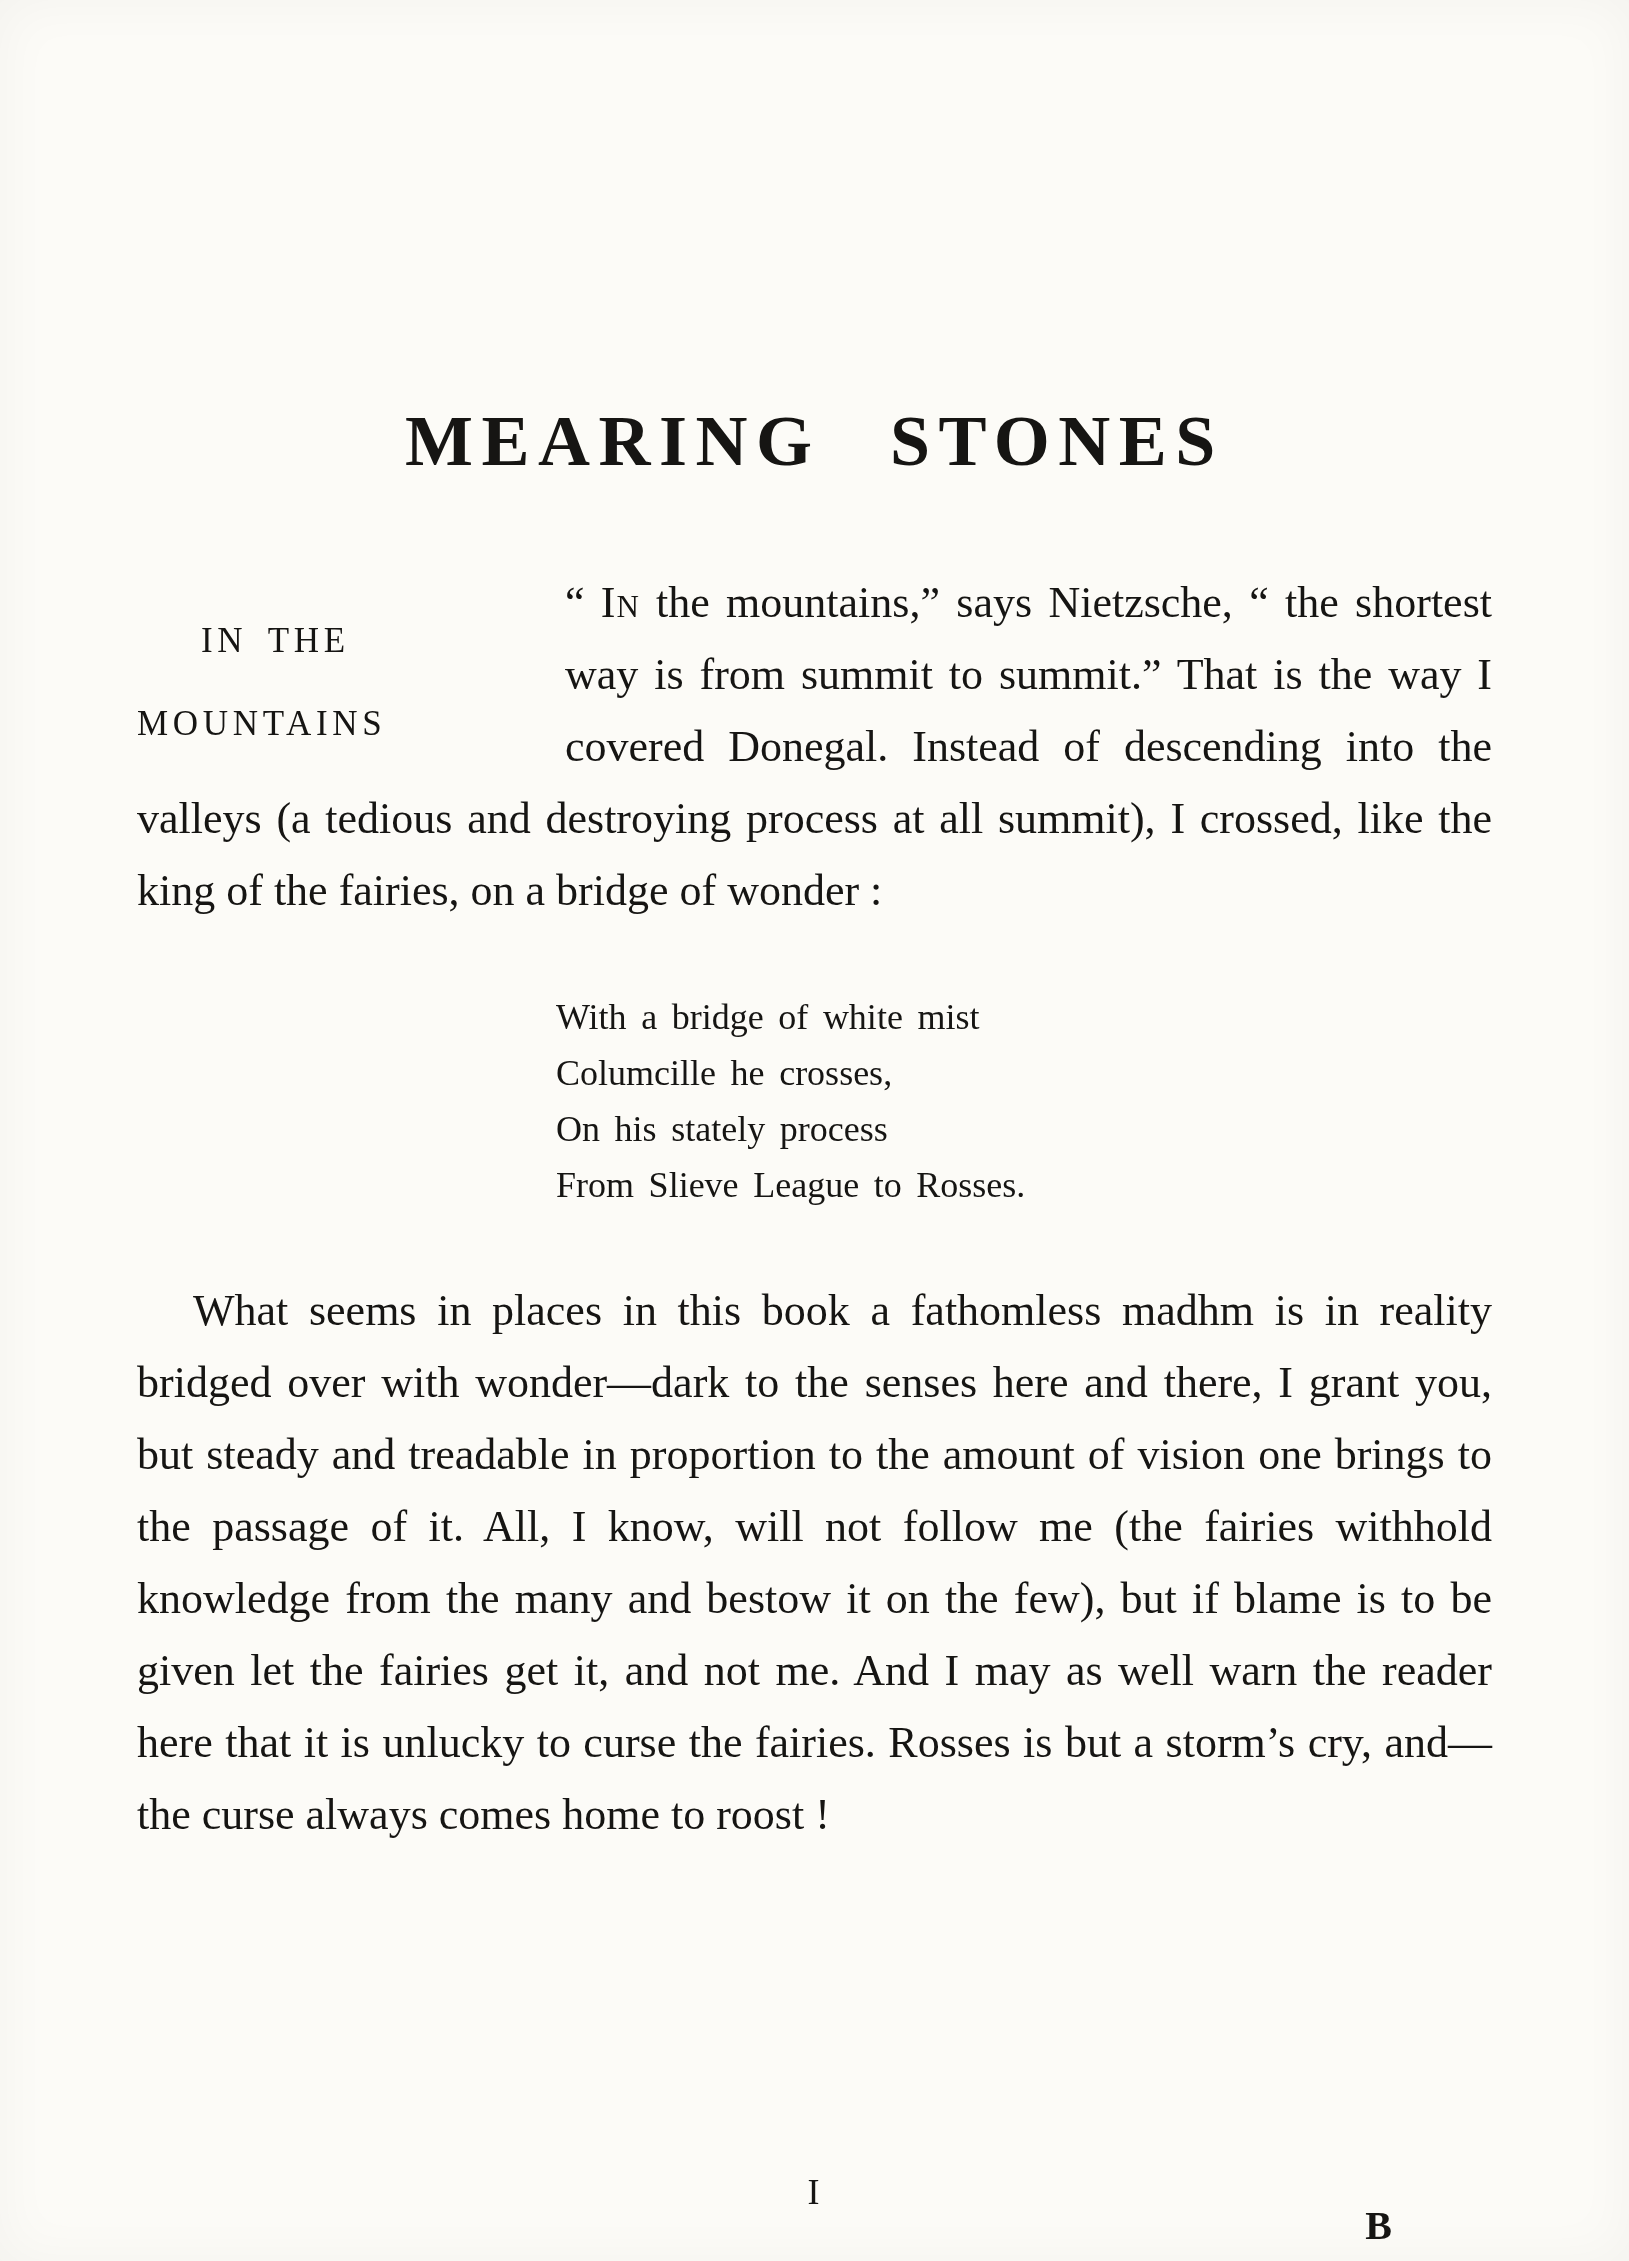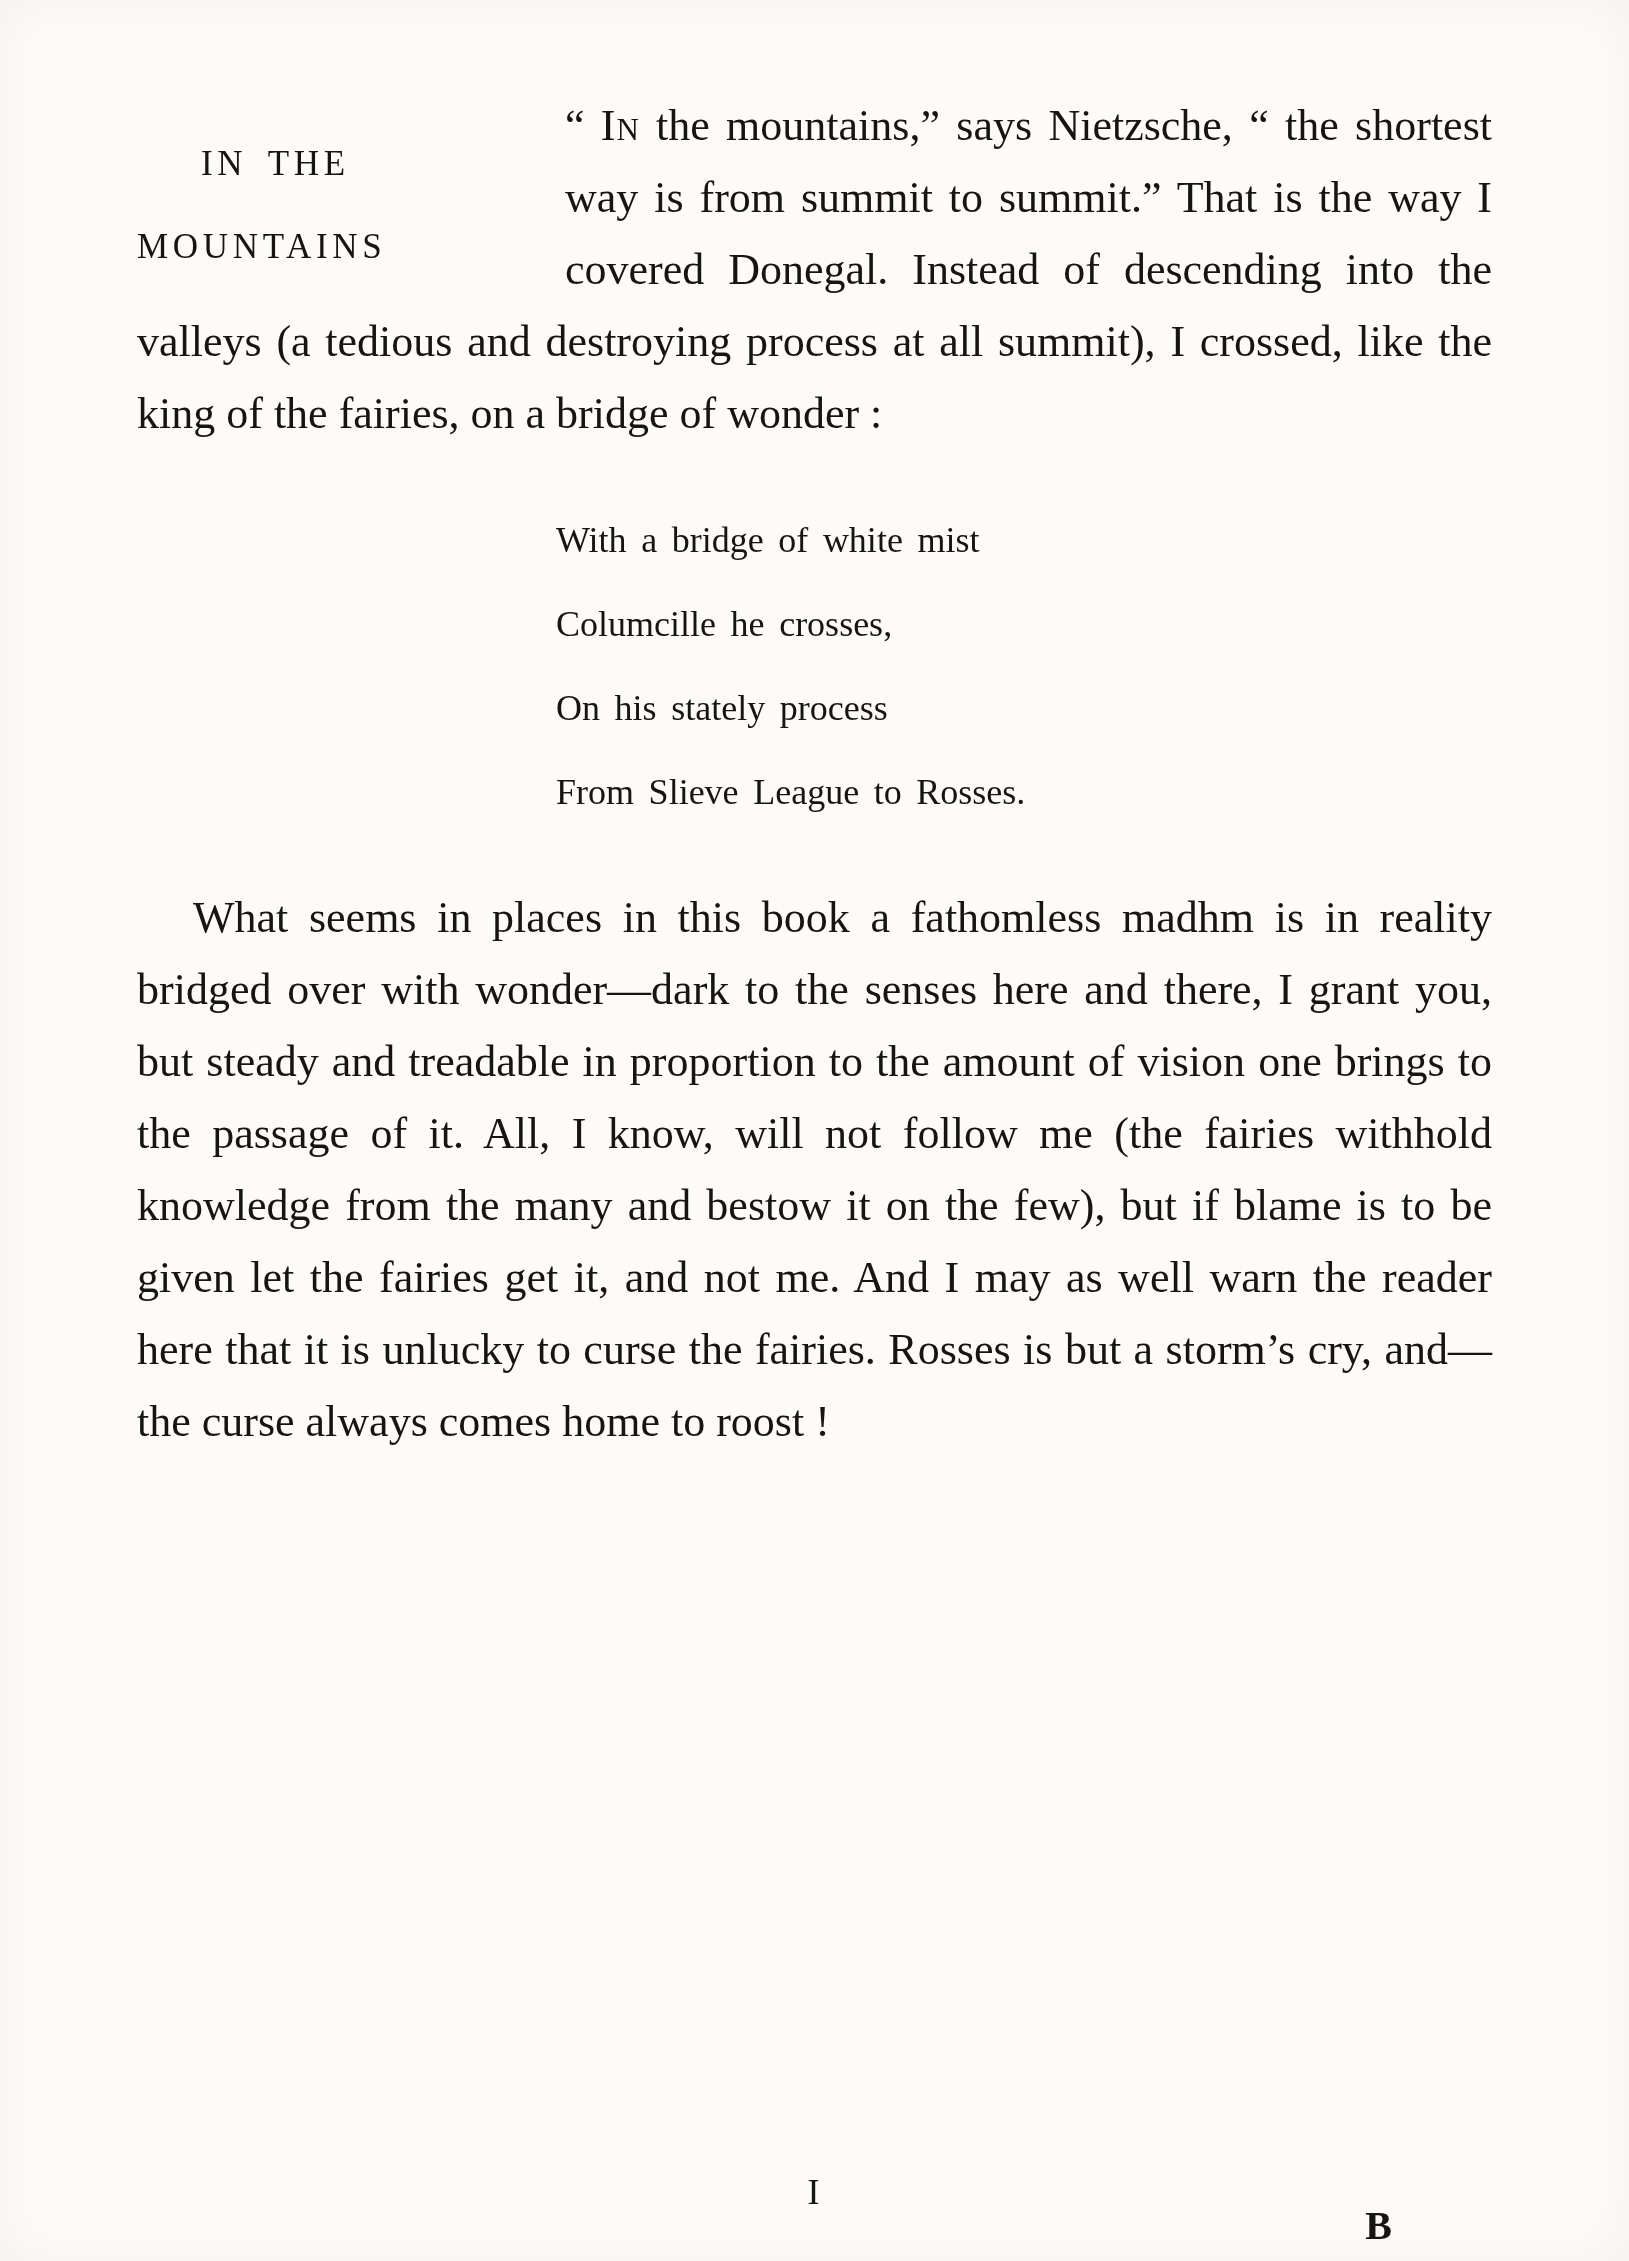--- a/index.html
+++ b/index.html
@@ -62,21 +62,20 @@
   }
   .verse {
     margin: 62px 0 62px 419px;
     font-size: 36px;
     line-height: 56px;
     text-align: left;
     word-spacing: 5.6px;
   }
   .verse-line {
     white-space: nowrap;
-    margin-top: 28px;
   }
   .indent {
     text-indent: 56px;
   }
   .italic {
   }
   .page-number {
     position: absolute;
     bottom: 49px;
     left: 0;
@@ -91,20 +90,21 @@
     right: 237px;
     font-size: 40px;
     font-weight: bold;
   }
 </style>
 </head>
 <body>
 
 <div class="page">
 
+  <h1 class="title">MEARING STONES</h1>
 
   <div class="body-text">
 
     <p class="para">
       <span class="sidehead">
         <span class="sh-line sh-line-1">IN THE</span>
         <span class="sh-line sh-line-2">MOUNTAINS</span>
       </span><span>“ </span><span class="smallcaps">In</span><span> the mountains,” says Nietzsche, “ the shortest way is from summit to summit.” That is the way I covered Donegal. Instead of descending into the valleys (a tedious and destroying process at all summit), I crossed, like the king of the fairies, on a bridge of wonder :</span>
     </p>
 

